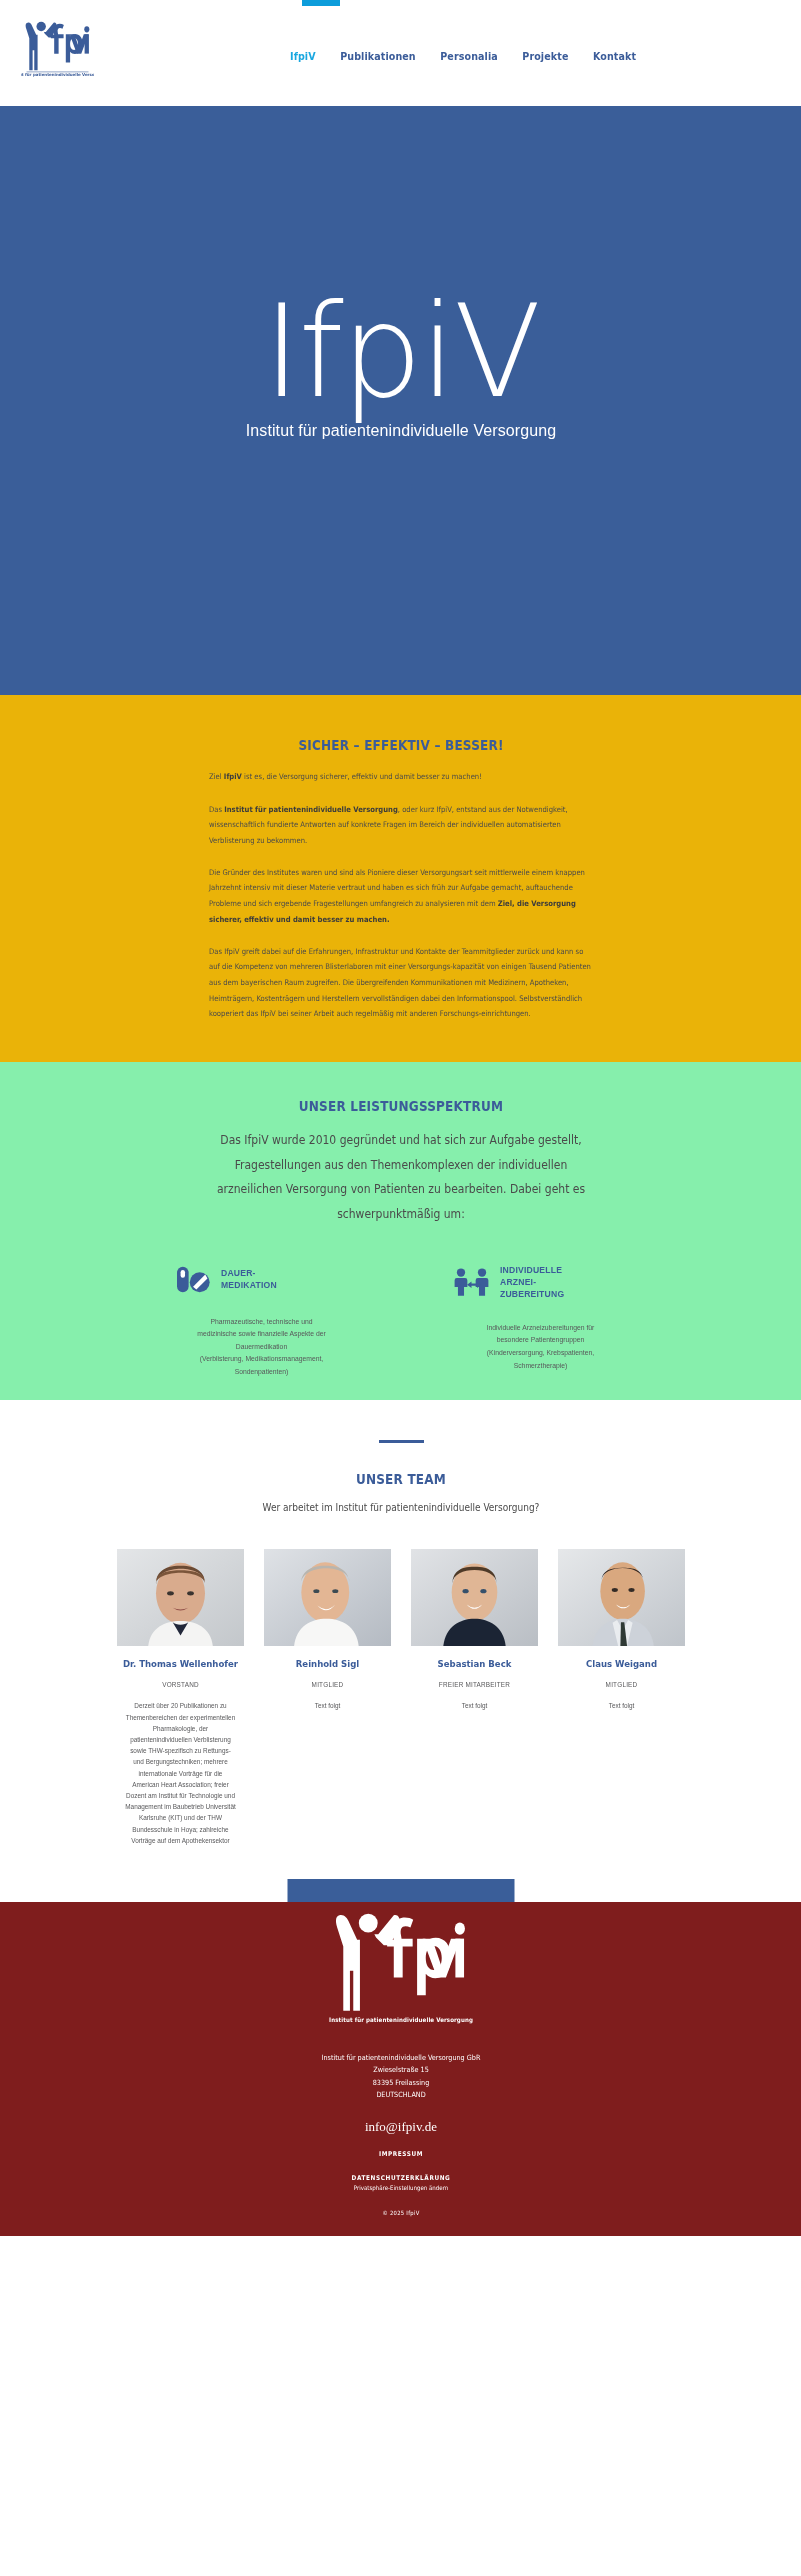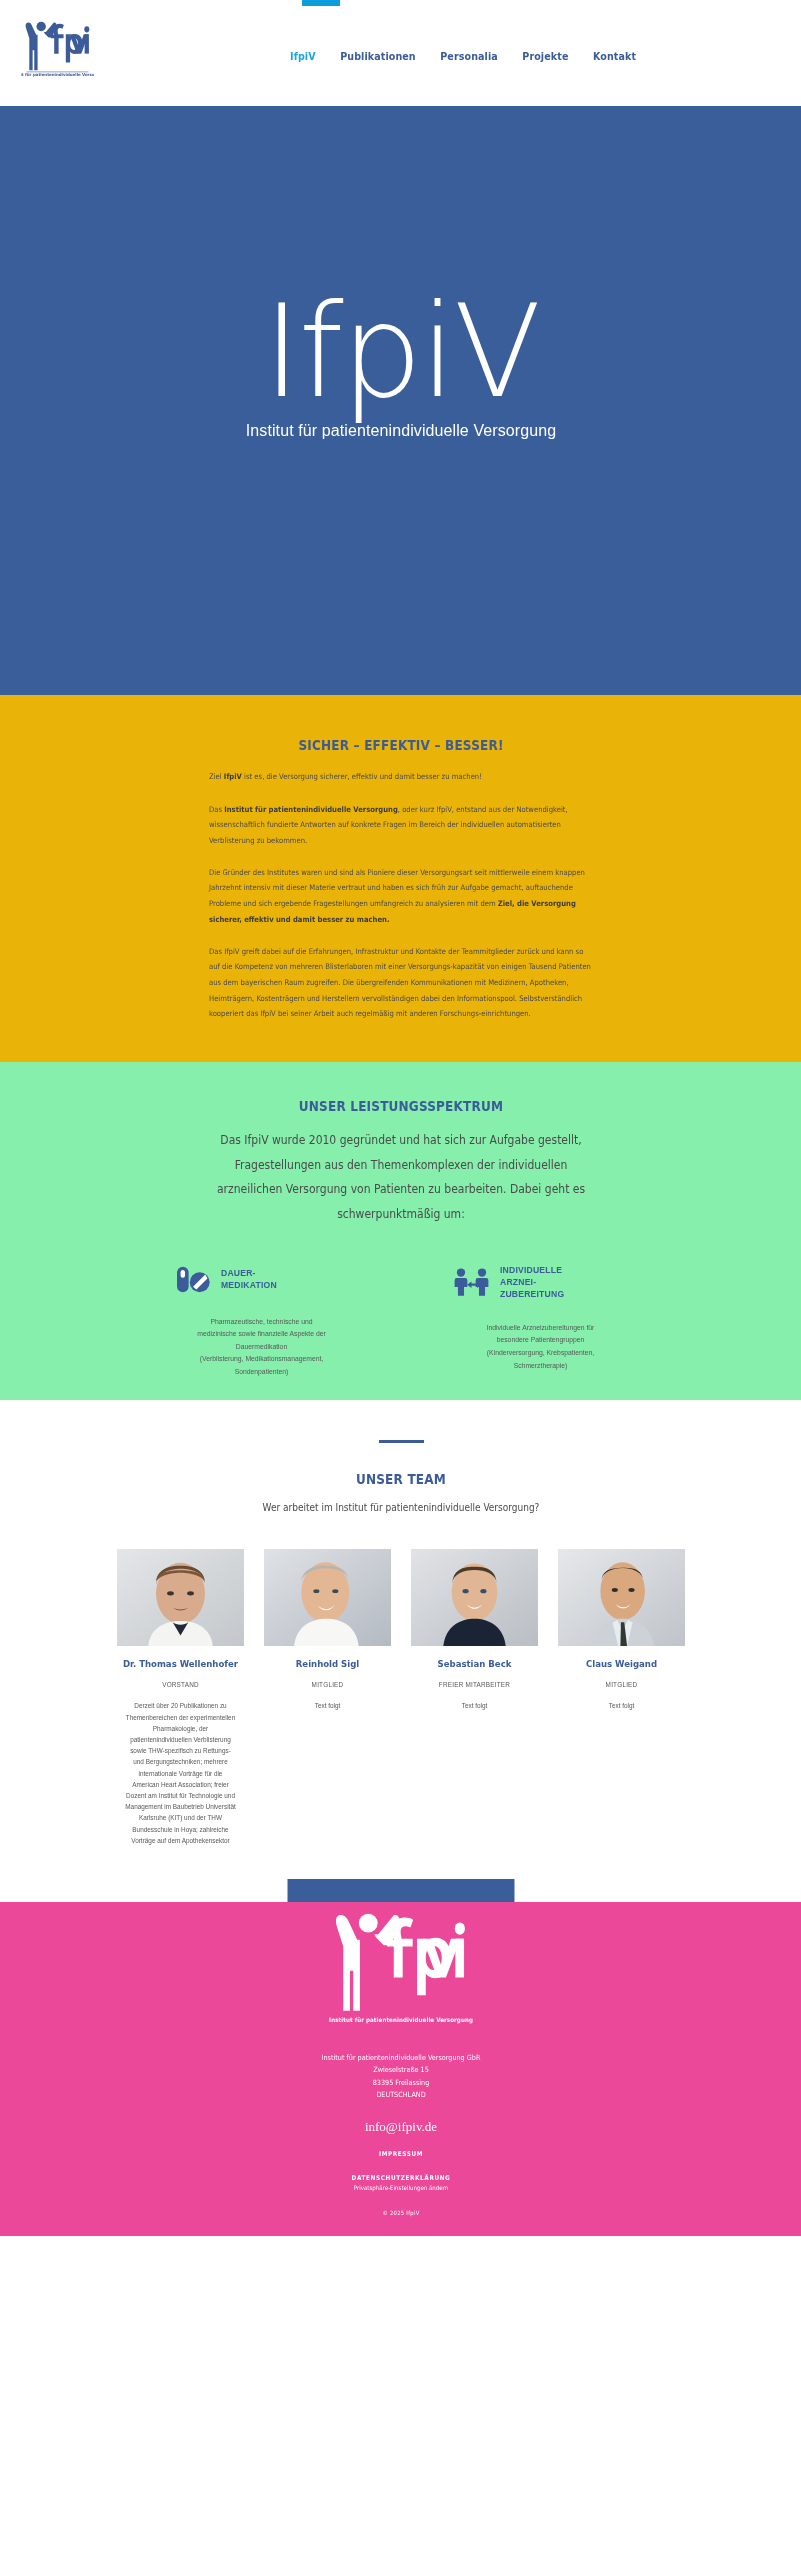--- a/index.html
+++ b/index.html
@@ -146,21 +146,21 @@
     font-family: "Liberation Sans", sans-serif;
     font-size: 6.4px; line-height: 1.75; color: #58585a;
     padding: 0 7.8px;
   }
   .footer-notch-row { position: relative; height: 23.4px; background: #ffffff; }
   .footer-notch {
     position: absolute; left: 50%; transform: translateX(-50%);
     top: 0; width: 227px; height: 23.4px; background: #3a5e99;
   }
   .site-footer {
-    background: #ec4899; color: #ffffff;
+    background: #7f1d1d; color: #ffffff;
     padding: 0 16px 20px; text-align: center;
     position: relative;
   }
   .footer-logo { display: flex; flex-direction: column; align-items: center; padding-top: 0; }
   .footer-logo svg { display:block; }
   .footer-tagline {
     font-family: "DejaVu Sans Condensed", "Liberation Sans Narrow", "Liberation Sans", sans-serif;
     font-size: 6.1px; font-weight: 700; color: #ffffff; margin-top: 2.2px; letter-spacing: 0.1px;
   }
   .footer-address {

